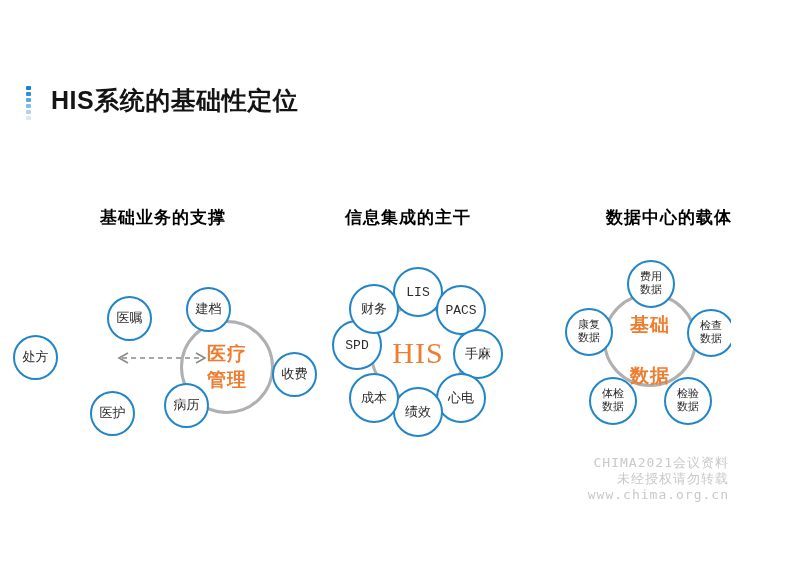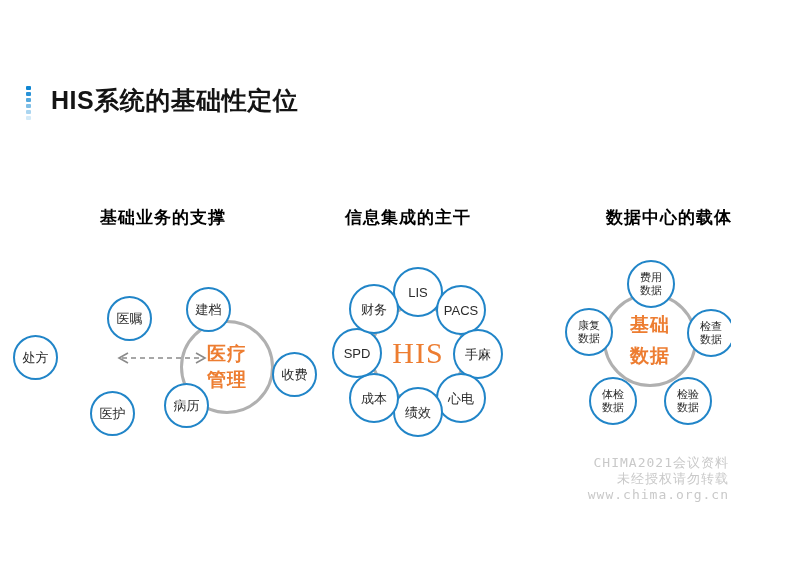--- a/index.html
+++ b/index.html
@@ -48,26 +48,26 @@
     position: absolute; border: 3px solid #b0b0b0; border-radius: 50%;
     background: transparent;
     display: flex; flex-direction: column; align-items: center; justify-content: center;
     color: #ed7d31; font-weight: 600; text-align: center;
   }
   .hub .hline { font-size: 19px; line-height: 26px; letter-spacing: 1px; }
   .hub-his-text {
     font-family: "Liberation Serif", "DejaVu Serif", serif;
     font-size: 30px; font-weight: 500; letter-spacing: 1px; color: #ed7d31; text-align: right;
   }
-  .hub-data .hline { line-height: 31px; }
+  .hub-data .hline { line-height: 31px; margin-top: 20px; }
   .sat {
     position: absolute; border: 2px solid #2185c8; border-radius: 50%;
     background: #ffffff; color: #2b2b2b;
     display: flex; flex-direction: column; align-items: center; justify-content: center;
-    text-align: left; z-index: 2;
+    text-align: left; z-index: 2; font-family: Liberation Mono, monospace;
   }
   .sat .sline { font-size: 13px; line-height: 15px; }
   .sat .sline2 { font-size: 11px; line-height: 13px; }
   .arrow-wrap { position: absolute; left: 112px; top: 350px; z-index: 3; }
 
   
   .watermark {
     position: absolute; right: 2px; top: 455px;
     text-align: right; color: #c9c9c9;
     font-family: "DejaVu Sans Mono", "Liberation Mono", monospace;
@@ -140,21 +140,21 @@
   </div>
   <div class="sat" style="left:436px; top:373px; width:50px; height:50px;">
     <div class="sline">心电</div>
   </div>
   <div class="sat" style="left:393px; top:387px; width:50px; height:50px;">
     <div class="sline">绩效</div>
   </div>
   <div class="sat" style="left:349px; top:373px; width:50px; height:50px;">
     <div class="sline">成本</div>
   </div>
-  <div class="sat" style="left:332px; top:328px; width:50px; height:50px;">
+  <div class="sat" style="left:332px; top:320px; width:50px; height:50px;">
     <div class="sline">SPD</div>
   </div>
   <div class="sat" style="left:349px; top:284px; width:50px; height:50px;">
     <div class="sline">财务</div>
   </div>
 
   <div class="hub hub-data" style="left:603px; top:293px; width:94px; height:94px;">
     <div class="hline">基础</div>
     <div class="hline">数据</div>
   </div>

